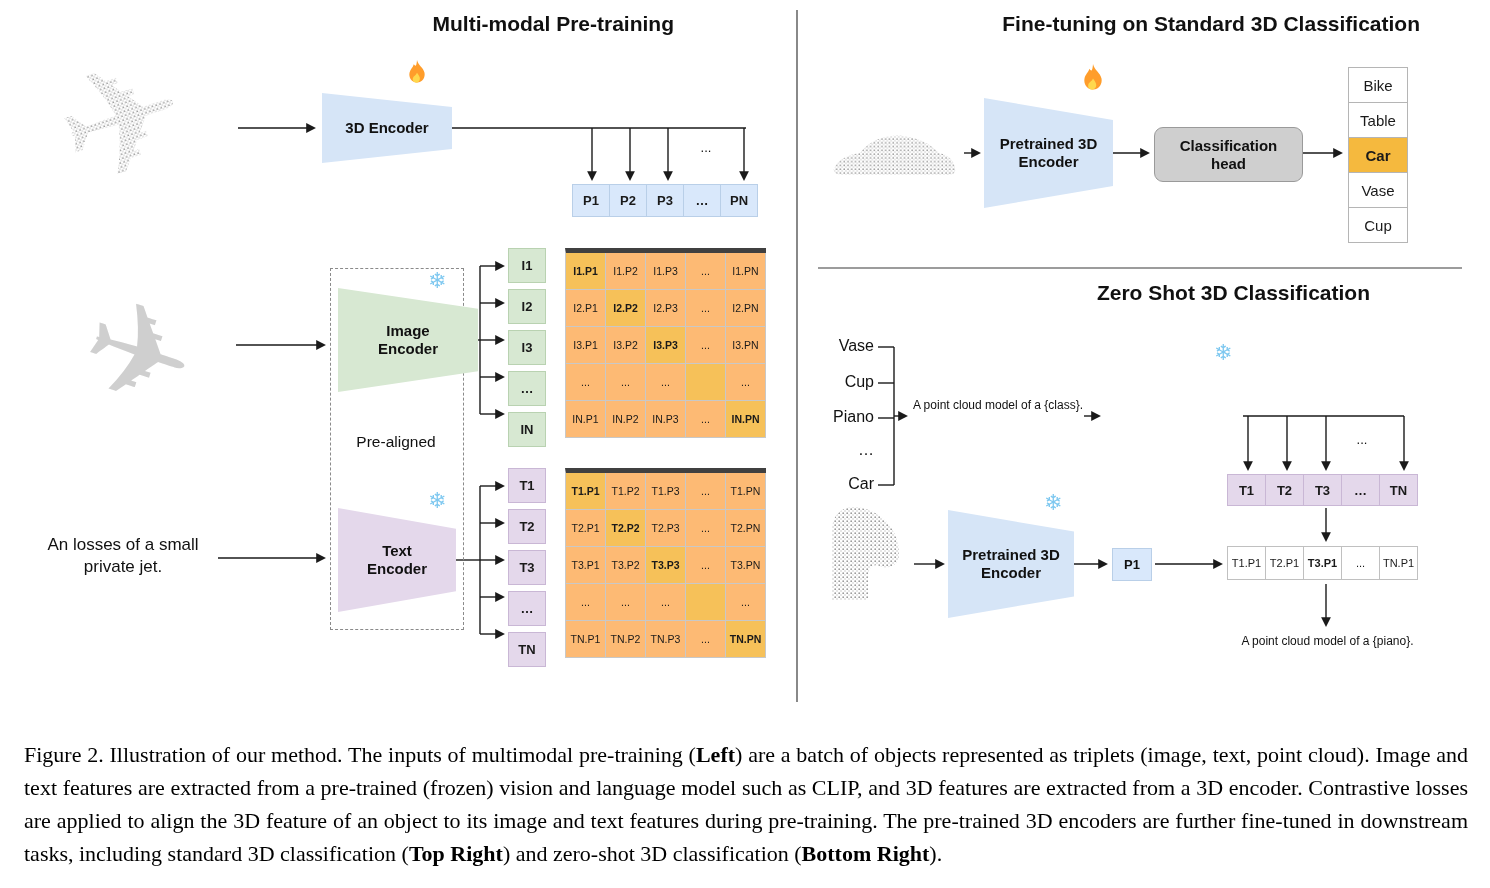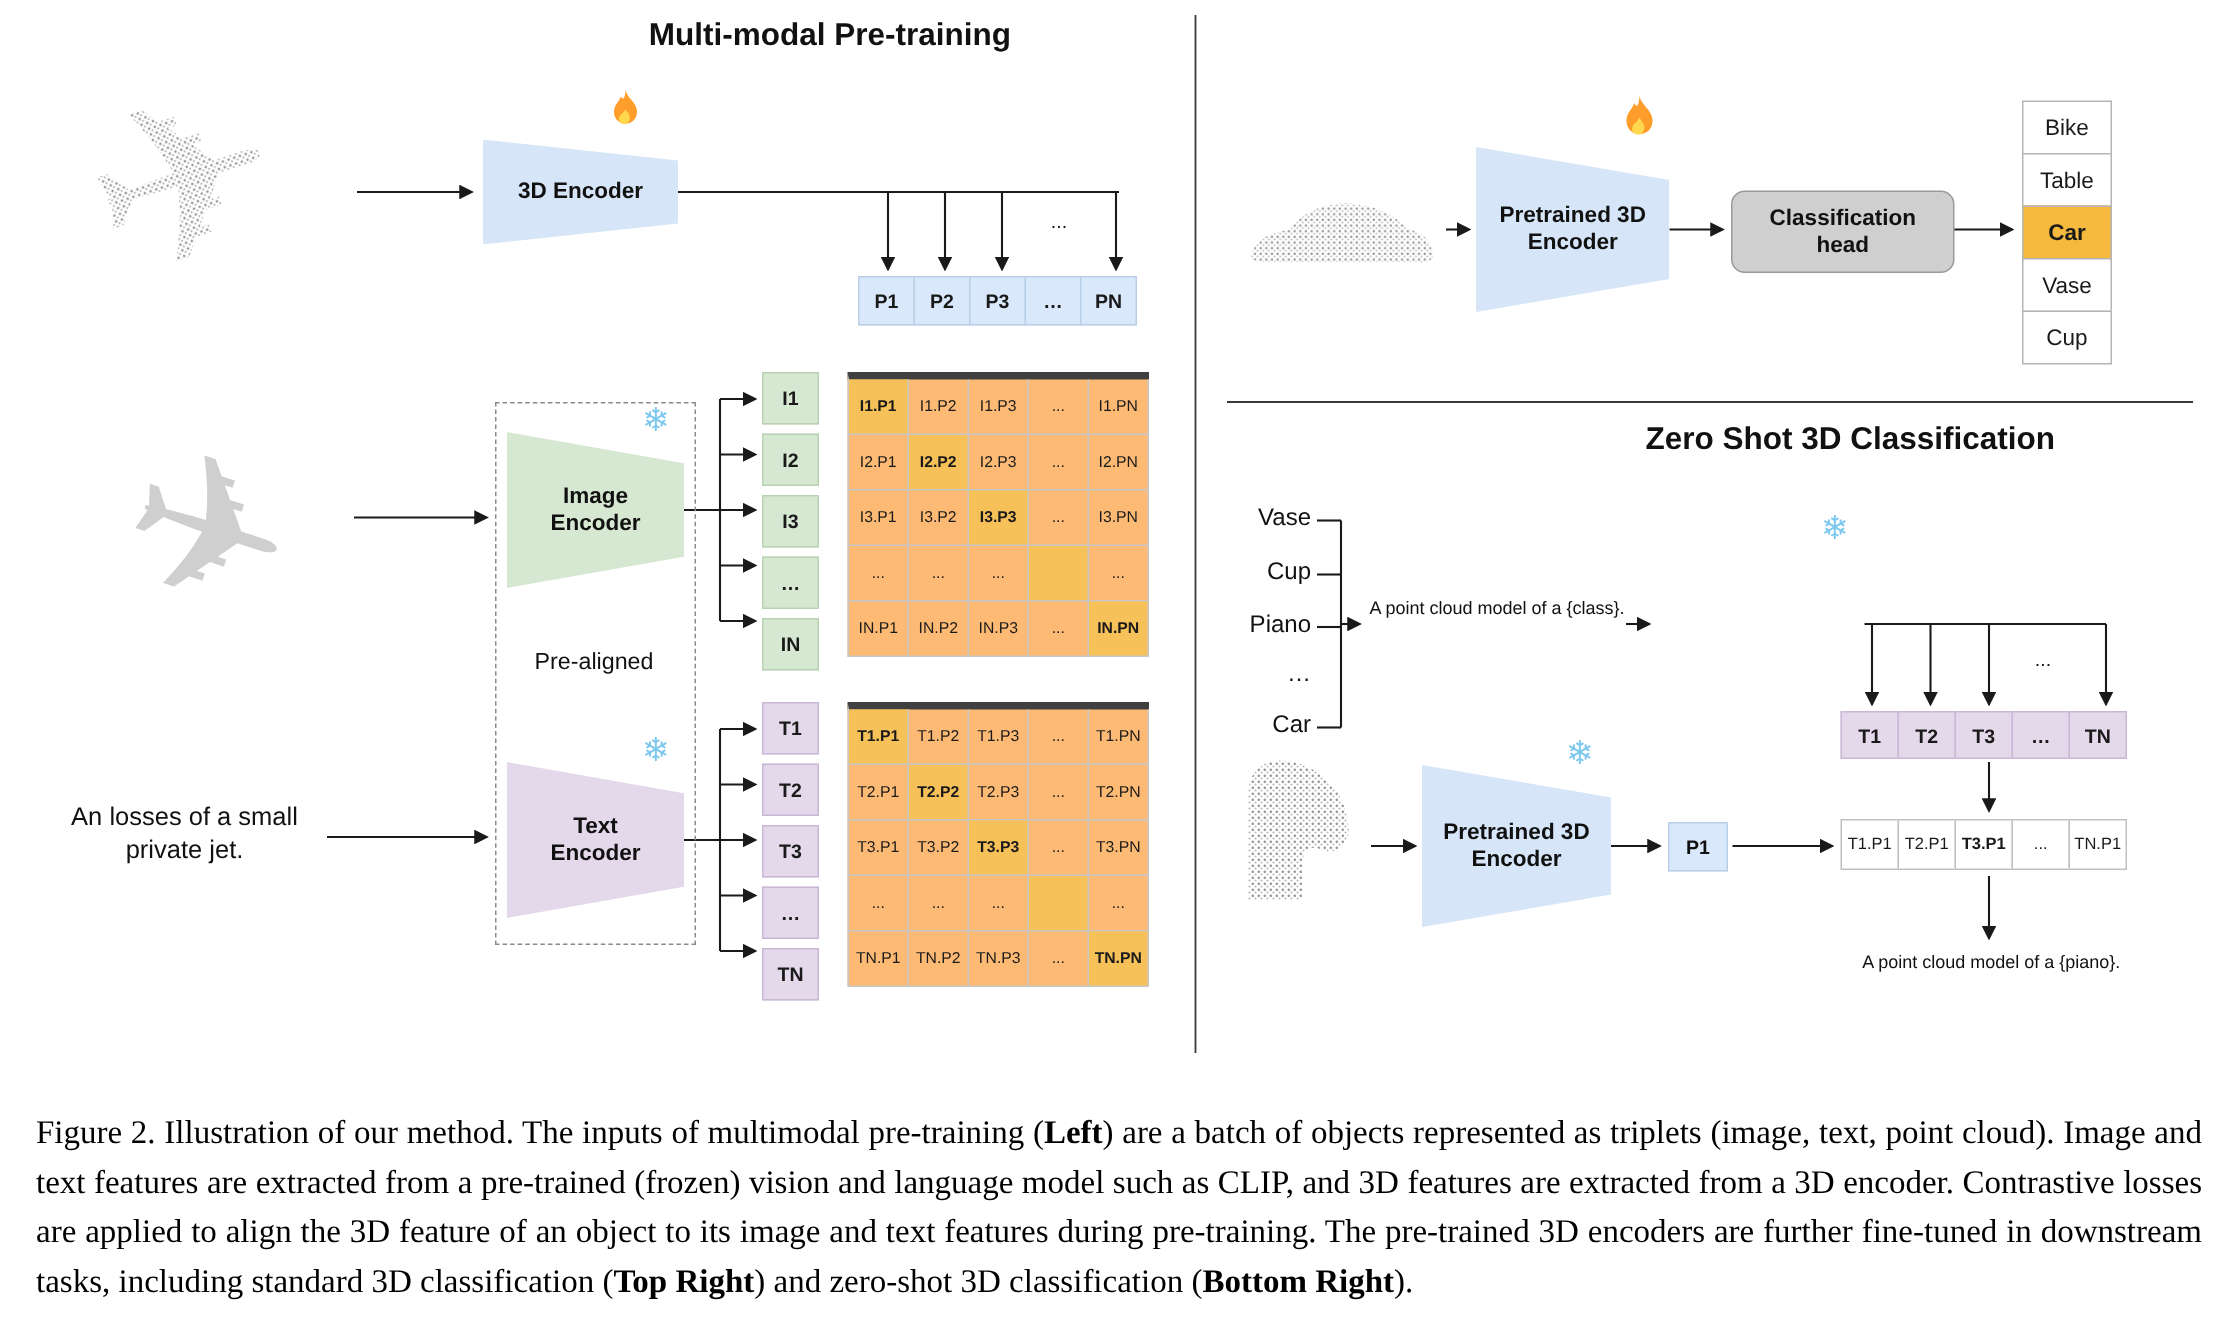--- a/index.html
+++ b/index.html
@@ -154,21 +154,21 @@
       <div class="cell">…</div>
       <div class="cell">PN</div>
     </div>
 
   <svg class="pc" style="left:30px;top:290px" width="205" height="145" viewBox="0 0 205 145">
     <text x="102" y="108" font-size="130" text-anchor="middle" fill="#cfcfcf" font-family="DejaVu Sans" transform="rotate(18 102 85)">✈</text>
   </svg>
 
   <div class="dashed-box" style="left:330px;top:268px;width:132px;height:360px"></div>
 
-  <div class="trap green" style="left:338px;top:288px;width:118px;height:104px;padding:0 27px">
+  <div class="trap green" style="left:338px;top:288px;width:140px;height:104px;padding:0 27px">
     <span>Image Encoder</span>
   </div>
   <span class="snow" style="left:428px;top:270px">❄</span>
 
   <div class="abs" style="left:330px;top:433px;width:132px;text-align:center;font-size:15.5px">Pre-aligned</div>
 
   <div class="trap purple" style="left:338px;top:508px;width:118px;height:104px;padding:0 14px">
     <span>Text Encoder</span>
   </div>
   <span class="snow" style="left:428px;top:490px">❄</span>
@@ -238,20 +238,21 @@
       <div class="cell">...</div>
       <div class="cell hl"></div>
       <div class="cell">...</div>
       <div class="cell">TN.P1</div>
       <div class="cell">TN.P2</div>
       <div class="cell">TN.P3</div>
       <div class="cell">...</div>
       <div class="cell hl">TN.PN</div>
     </div>
 
+  <div class="title" style="left:850px;top:12px;width:570px">Fine-tuning on Standard 3D Classification</div>
 
   <svg class="pc" style="left:828px;top:114px" width="132" height="78" viewBox="0 0 140 80">
     <path d="M6 58 C10 46 22 42 34 40 C44 26 62 20 80 22 C98 24 110 32 118 40 C128 42 134 48 135 58 C135 62 130 64 124 63 L16 63 C10 63 6 61 6 58 Z" fill="url(#pcdots)"></path>
   </svg>
 
   <div class="trap blue" style="left:984px;top:98px;width:129px;height:110px;padding:0 8px">
     <span>Pretrained 3D Encoder</span>
   </div>
   <div class="fire" style="left:1078px;top:64px">
     <svg width="30" height="34" viewBox="0 0 24 28">

